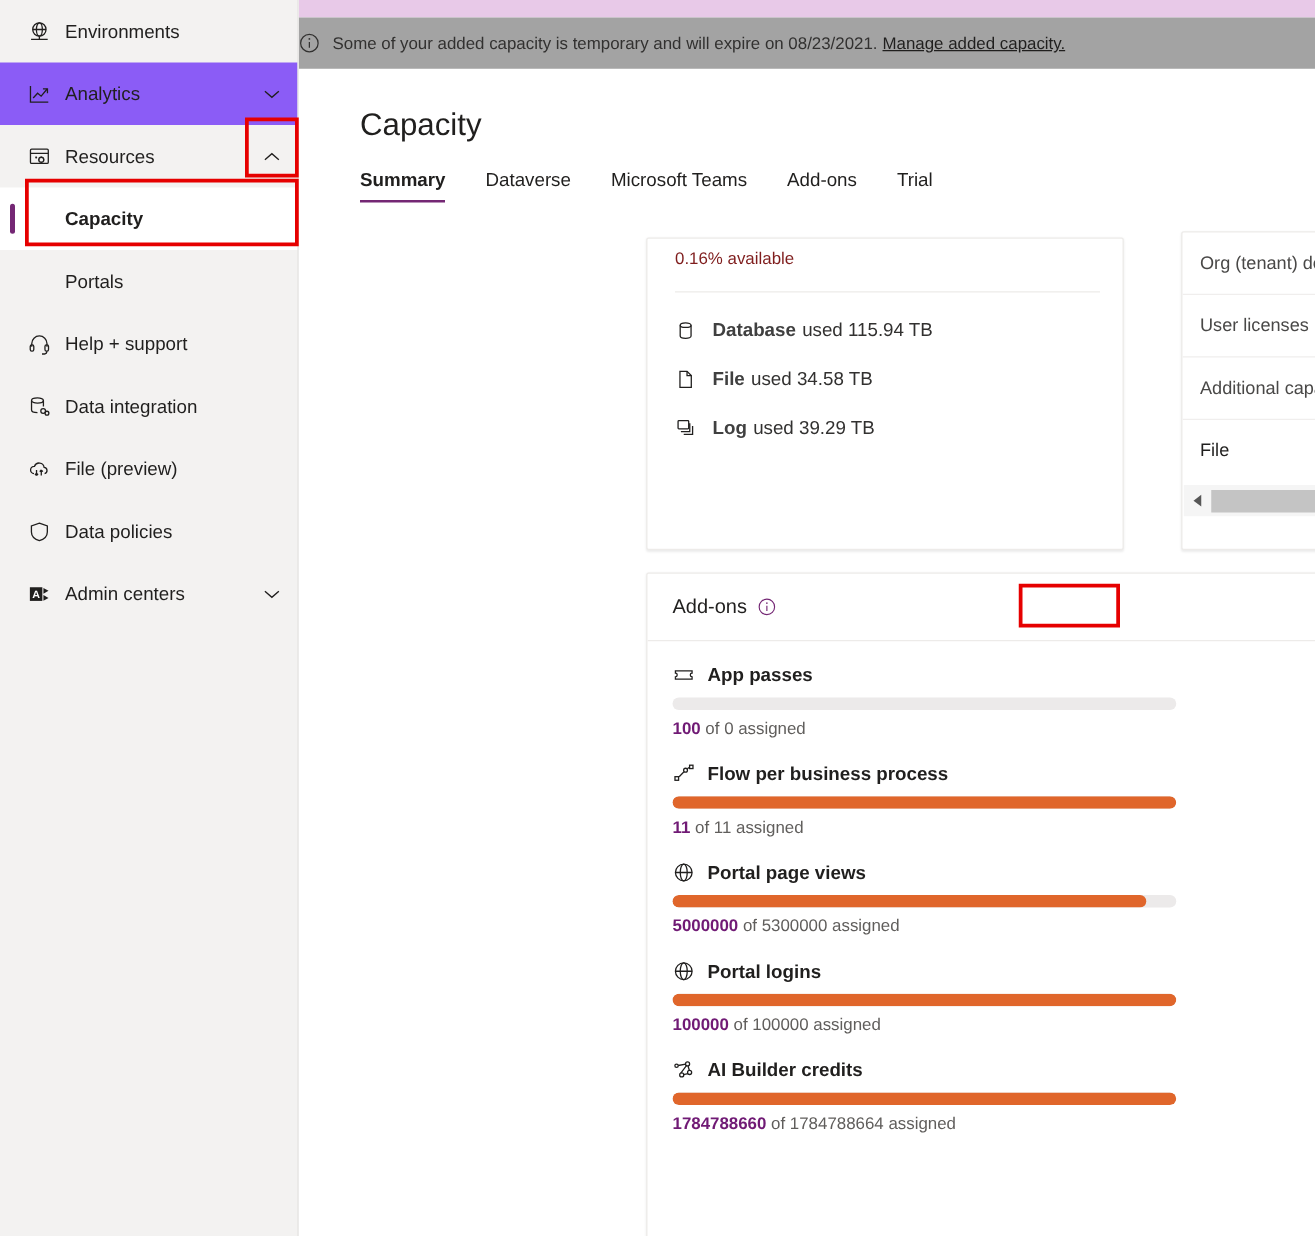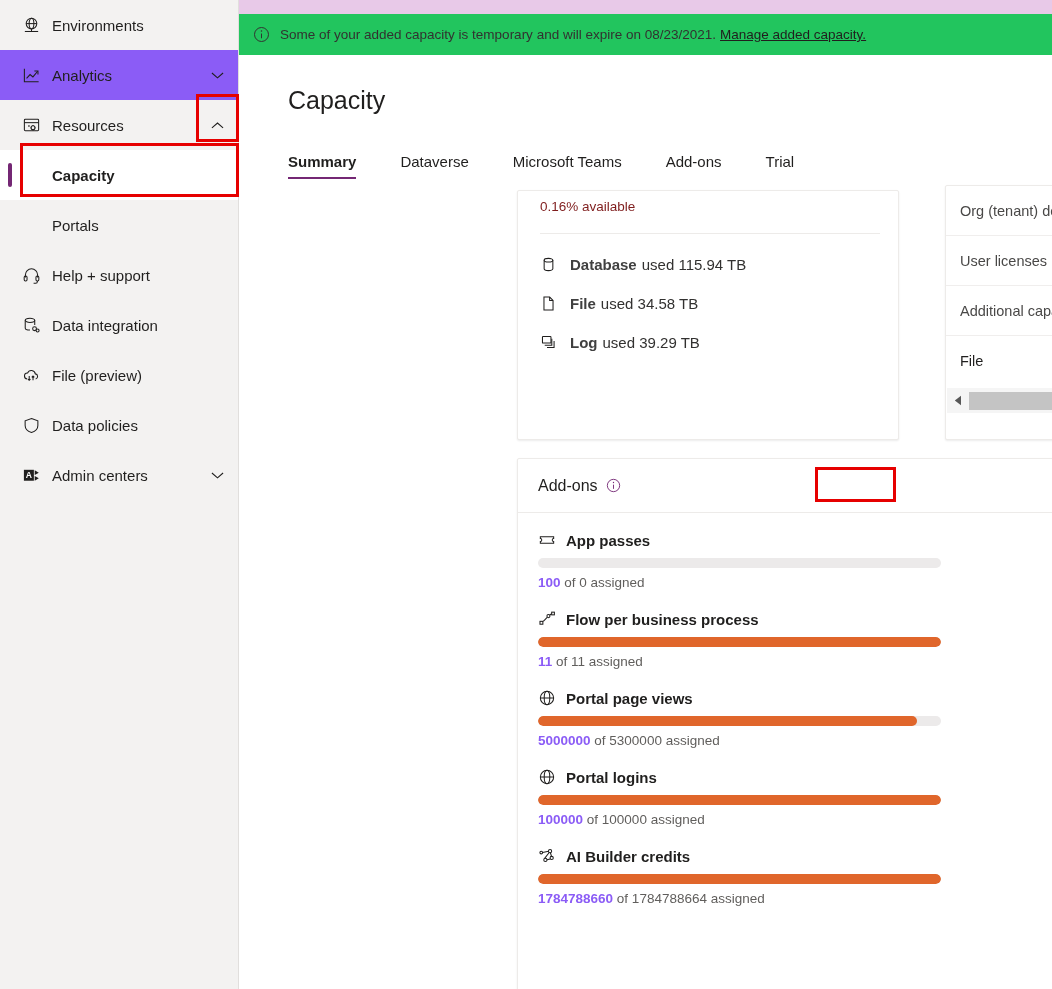--- a/index.html
+++ b/index.html
@@ -64,41 +64,39 @@
   
   #main {
     flex:1 1 auto; height:989px;
     position:relative;
     background:#ffffff;
     overflow:hidden;
   }
   #lavender-strip { height:14px; background:#e8c9e8; }
   #infobar {
     height:41px;
-    background:#22c55e;
-    display:flex; align-items:center;
-    padding-left:14px;
+    background:#a3a3a3;
+    display:flex; align-items:center;
     font-size:13.5px; color:#323130;
   }
   #infobar .info-ico { margin-right:10px; display:flex; align-items:center; }
   #infobar .msg-link {
     color:#201f1e; text-decoration:underline; cursor:pointer; margin-left:4px;text-align:center;
   }
 
   #page-title {
     font-size:25px; font-weight:400; color:#201f1e;
     padding:33px 0 0 49px; line-height:1;
   }
 
   
   #tabs {
     display:flex; align-items:flex-end;
-    padding-left:49px; margin-top:32px;
+    padding-left:49px; margin-top:15px;
     height:34px;
-    gap:12px;
   }
   .tab {
     font-size:15px; color:#201f1e;
     margin-right:32px; cursor:pointer;
     position:relative; padding-bottom:9px;
     white-space:nowrap;
   }
   .tab.active { font-weight:600; }
   .tab.active::after {
     content:""; position:absolute; left:0; right:0; bottom:0;
@@ -182,21 +180,21 @@
   }
   .addon .a-title .a-ico { width:28px; flex:0 0 28px; display:flex; align-items:center; color:#201f1e; }
   .addon .bar {
     width:403px; height:10px; border-radius:5px;
     background:#eceaea; overflow:hidden; position:relative;
   }
   .addon .bar .fill { height:10px; border-radius:5px; background:#e0662b; }
   .addon .a-sub {
     margin-top:7px; font-size:13.5px; color:#605e5c;
   }
-  .addon .a-sub b { color:#8b5cf6; font-weight:700; }
+  .addon .a-sub b { color:#701a75; font-weight:700; }
 </style>
 </head>
 <body>
 
 <div id="root">
 
   <div id="sidebar">
 
     <div class="nav-item">
       <span class="nav-ico">

